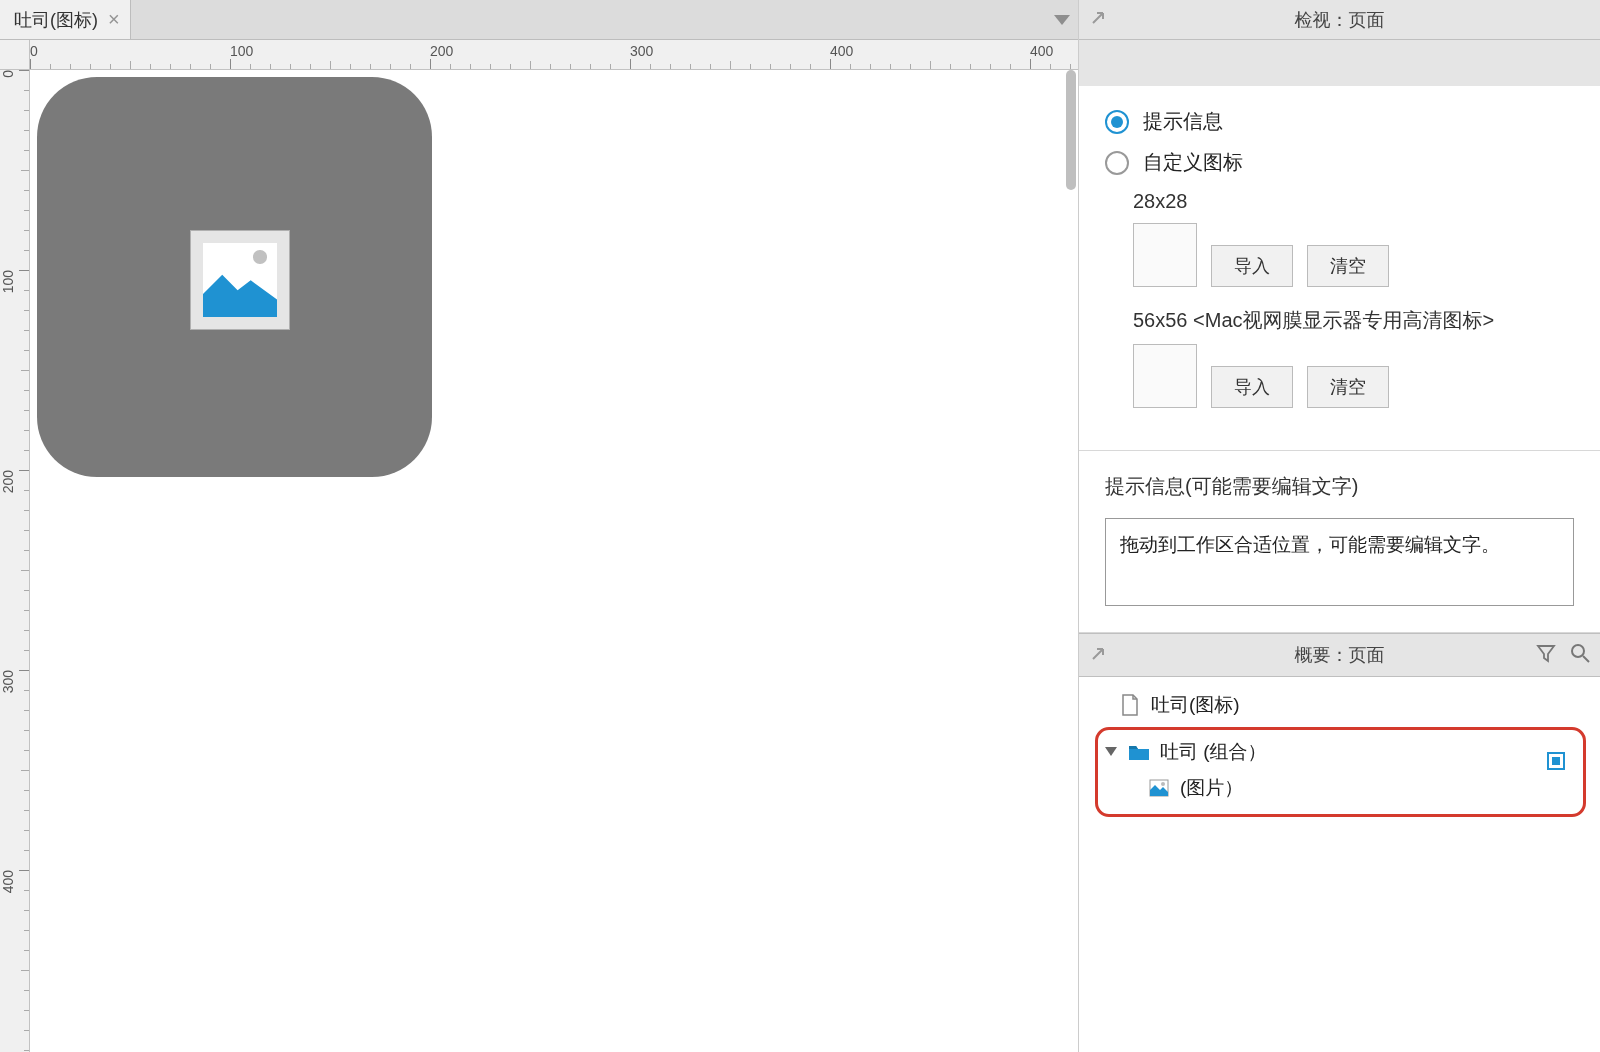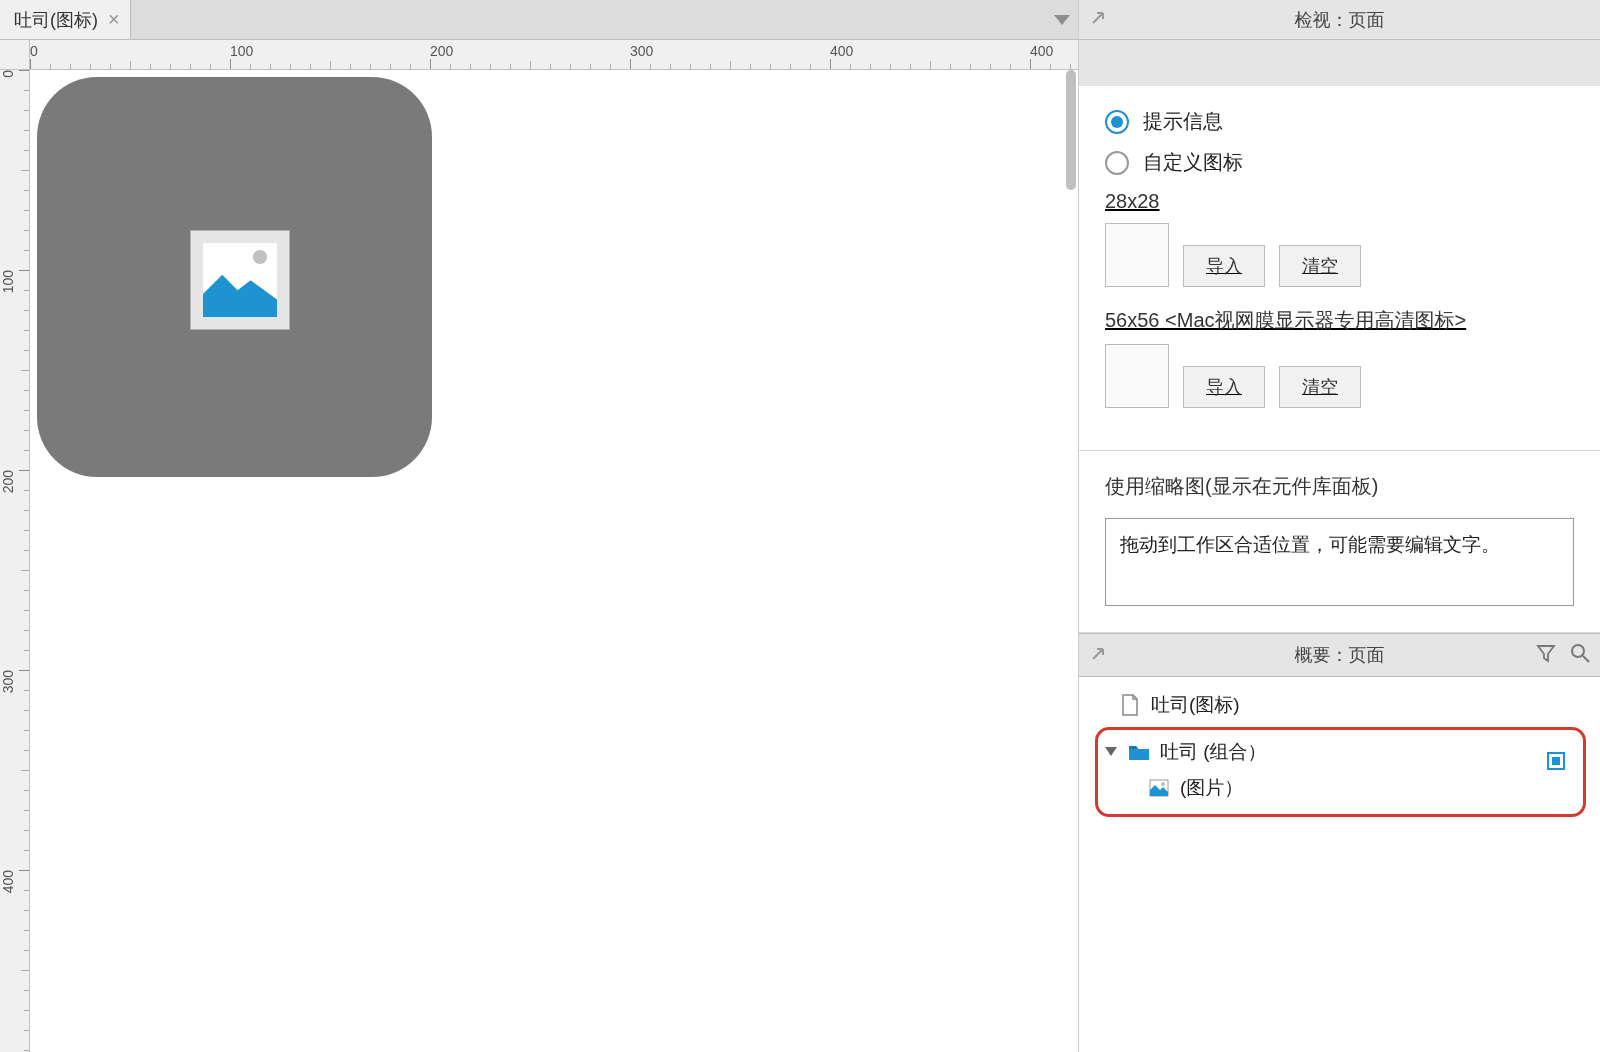--- a/index.html
+++ b/index.html
@@ -267,22 +267,22 @@
   border-color: #1f92d2;
 }
 .radio.checked::after {
   content: "";
   position: absolute;
   left: 4px; top: 4px; right: 4px; bottom: 4px;
   border-radius: 50%;
   background: #1f92d2;
 }
 .icon-size-block {
+  margin-left: 28px;
   margin-top: 8px;
-  text-decoration: underline;
 }
 .size-label {
   font-size: 20px;
   color: #333;
   margin-bottom: 10px;
 }
 .icon-row {
   display: flex;
   align-items: flex-end;
   gap: 14px;
@@ -623,21 +623,21 @@
       <div class="size-label">56x56 &lt;Mac视网膜显示器专用高清图标&gt;</div>
       <div class="icon-row">
         <div class="icon-preview"></div>
         <button class="btn">导入</button>
         <button class="btn">清空</button>
       </div>
     </div>
   </div>
 
   <div class="section">
-    <div class="section-title">使用缩略图(显示在元件库面板)</div>
+    <div class="section-title">提示信息(可能需要编辑文字)</div>
     <textarea class="hint-textarea" style="">拖动到工作区合适位置，可能需要编辑文字。</textarea>
   </div>
 
 
   <div class="outline-header">
     <span class="popout-icon">
       <svg width="16" height="16" viewBox="0 0 16 16">
           <path d="M2 14 L12 4 M12 4 L12 10 M12 4 L6 4" stroke="#9a9a9a" stroke-width="2" fill="none"></path>
         </svg>
     </span>

